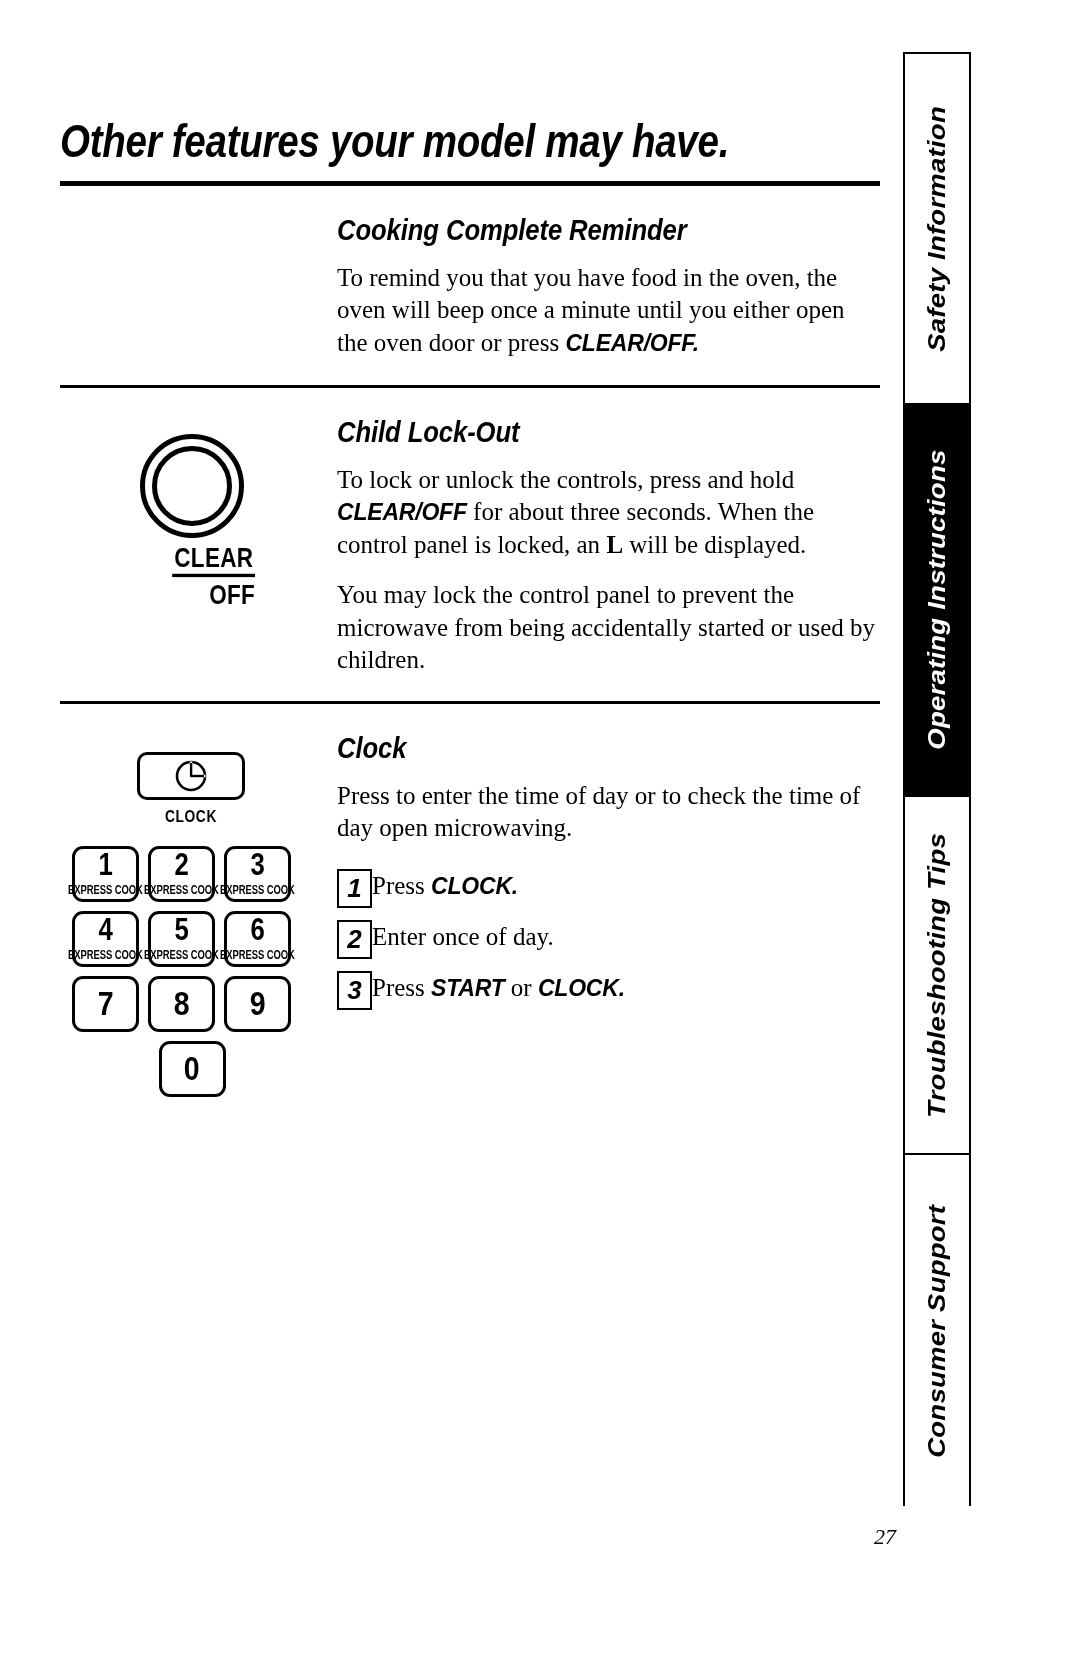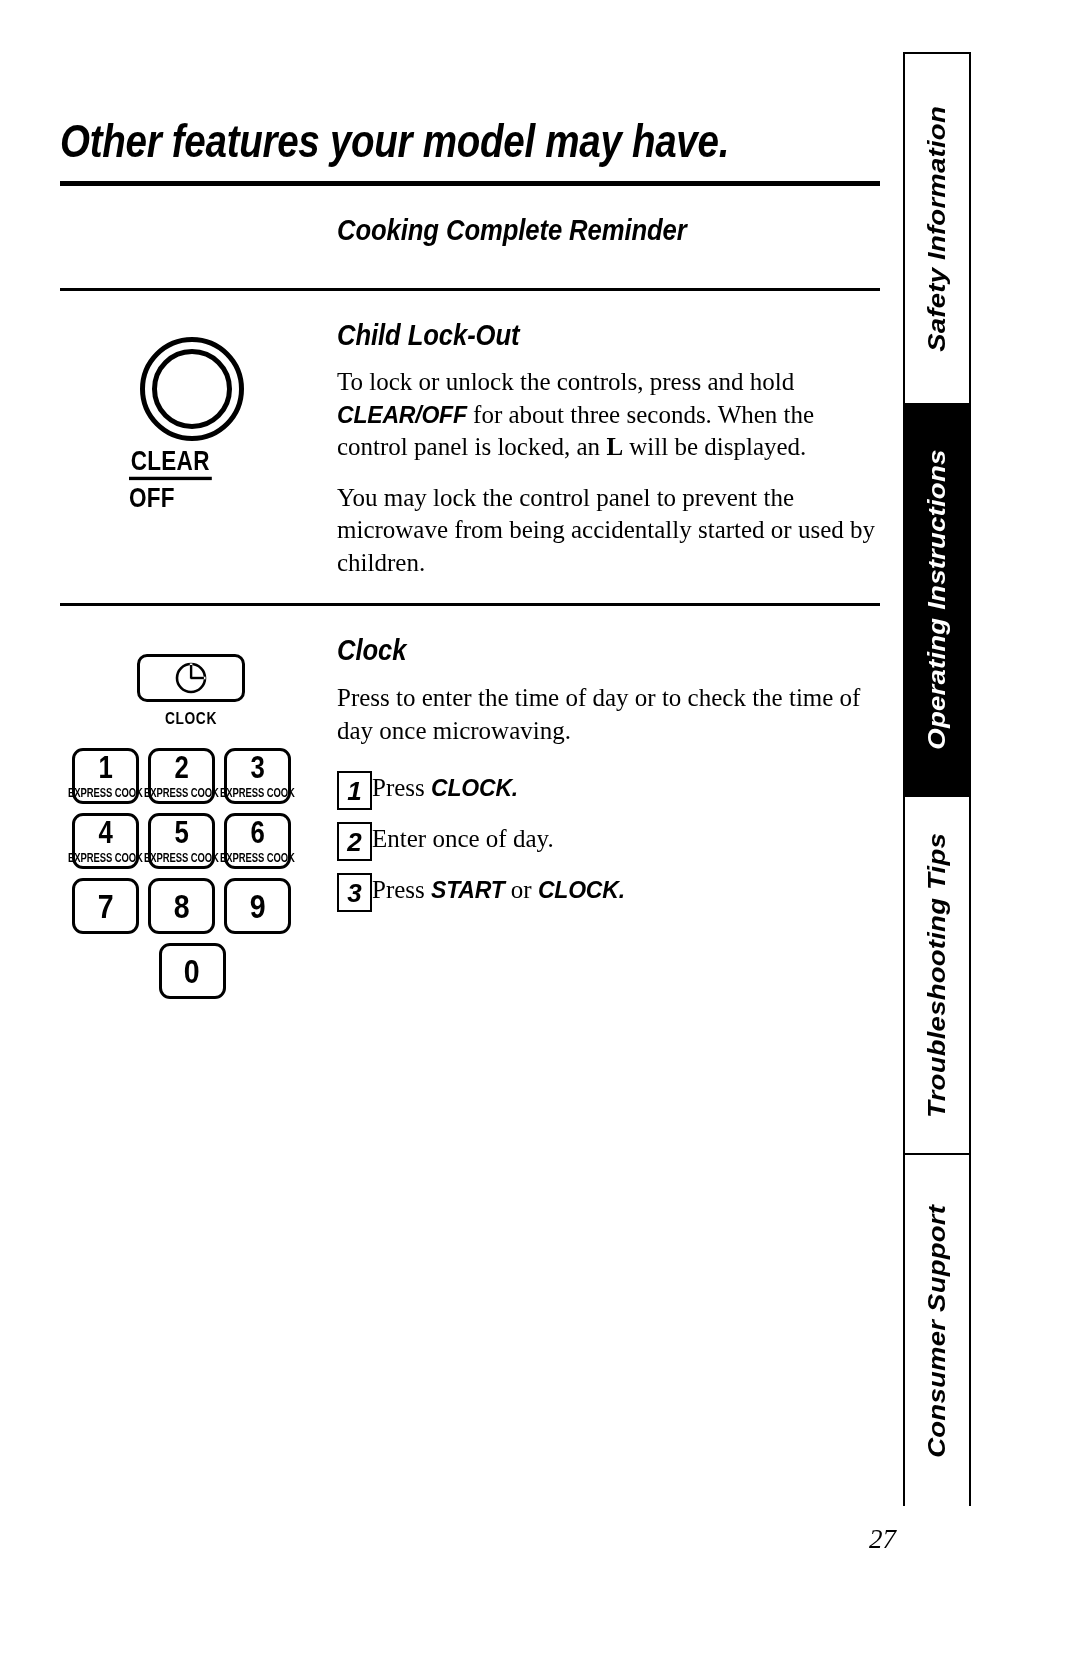--- a/index.html
+++ b/index.html
@@ -71,21 +71,21 @@
 
   
   .page-number {
     position: absolute;
     left: 852px;
     top: 1524px;
     width: 44px;
     text-align: right;
     font-family: "Liberation Serif", serif;
     font-style: italic;
-    font-size: 27px;
+    font-size: 22px;
   }
 
   
   .content {
     position: absolute;
     left: 60px;
     top: 120px;
     width: 820px;
   }
 
@@ -152,21 +152,21 @@
     font-style: italic;
     font-size: 23px;
     letter-spacing: -0.2px;
   }
   .b-serif { font-weight: bold; }
 
   
   .clear-art {
     margin: 16px 0 0 62px;
     width: 140px;
-    text-align: left;
+    text-align: right;
   }
   .ring-outer {
     width: 104px;
     height: 104px;
     border: 5px solid #000;
     border-radius: 50%;
     box-sizing: border-box;
     display: flex;
     align-items: center;
     justify-content: center;
@@ -327,20 +327,23 @@
   <div class="content">
 
     <h1 class="page-title">Other features your model may have.</h1>
     <hr class="rule-thick">
 
     <div class="sec-gap-a"></div>
     <div class="section">
       <div class="art-col"></div>
       <div class="text-col">
         <h2 class="section-heading">Cooking Complete Reminder</h2>
+        <p class="body">
+          <span>To remind you that you have food in the oven, the oven will beep once a minute until you either open the oven door or press </span><span class="bi">CLEAR/OFF.</span>
+        </p>
       </div>
     </div>
 
     <div class="sec-gap-b"></div>
     <hr class="rule-thin">
 
     <div class="sec-gap-c"></div>
     <div class="section">
       <div class="art-col">
         <div class="clear-art">
@@ -433,21 +436,21 @@
               <span class="key-digit">0</span>
             </div>
           </div>
 
         </div>
       </div>
 
       <div class="text-col">
         <h2 class="section-heading">Clock</h2>
         <p class="body">
-          <span>Press to enter the time of day or to check the time of day once microwaving.</span>
+          <span>Press to enter the time of day or to check the time of day open microwaving.</span>
         </p>
 
         <div class="steps">
           <div class="step">
             <div class="step-box">1</div>
             <div class="step-text">
               <span>Press </span><span class="bi">CLOCK.</span>
             </div>
           </div>
           <div class="step">

